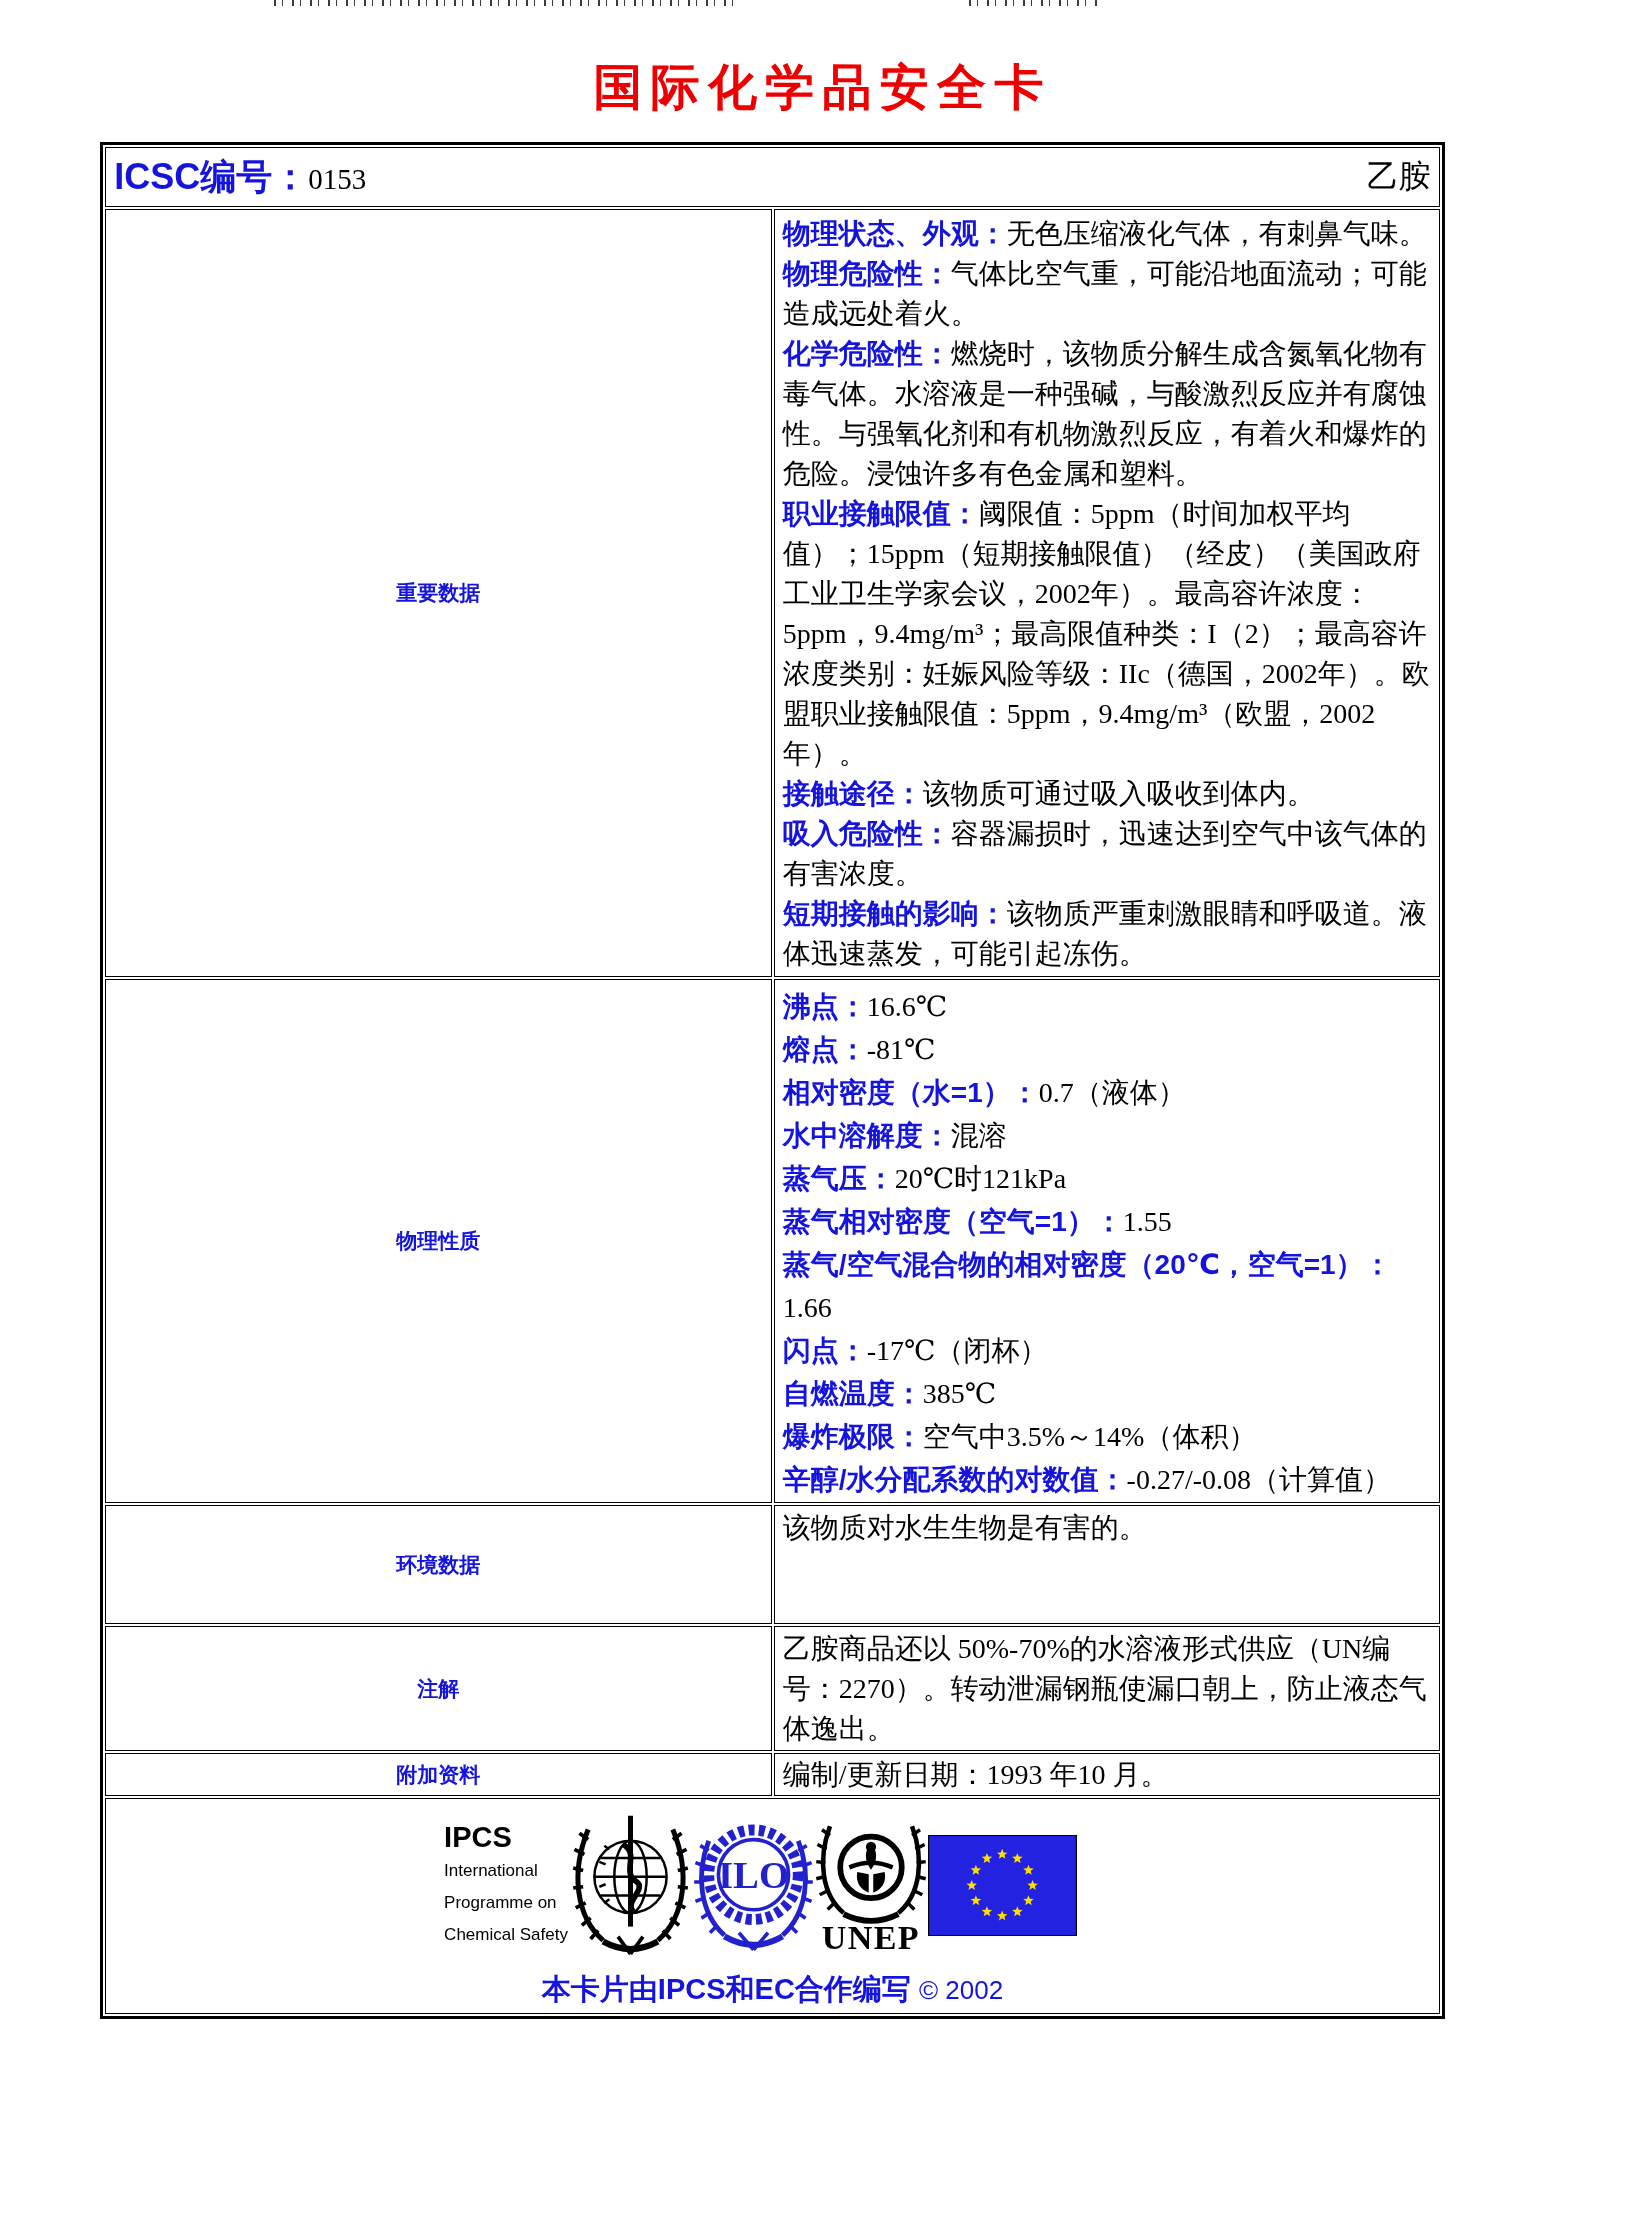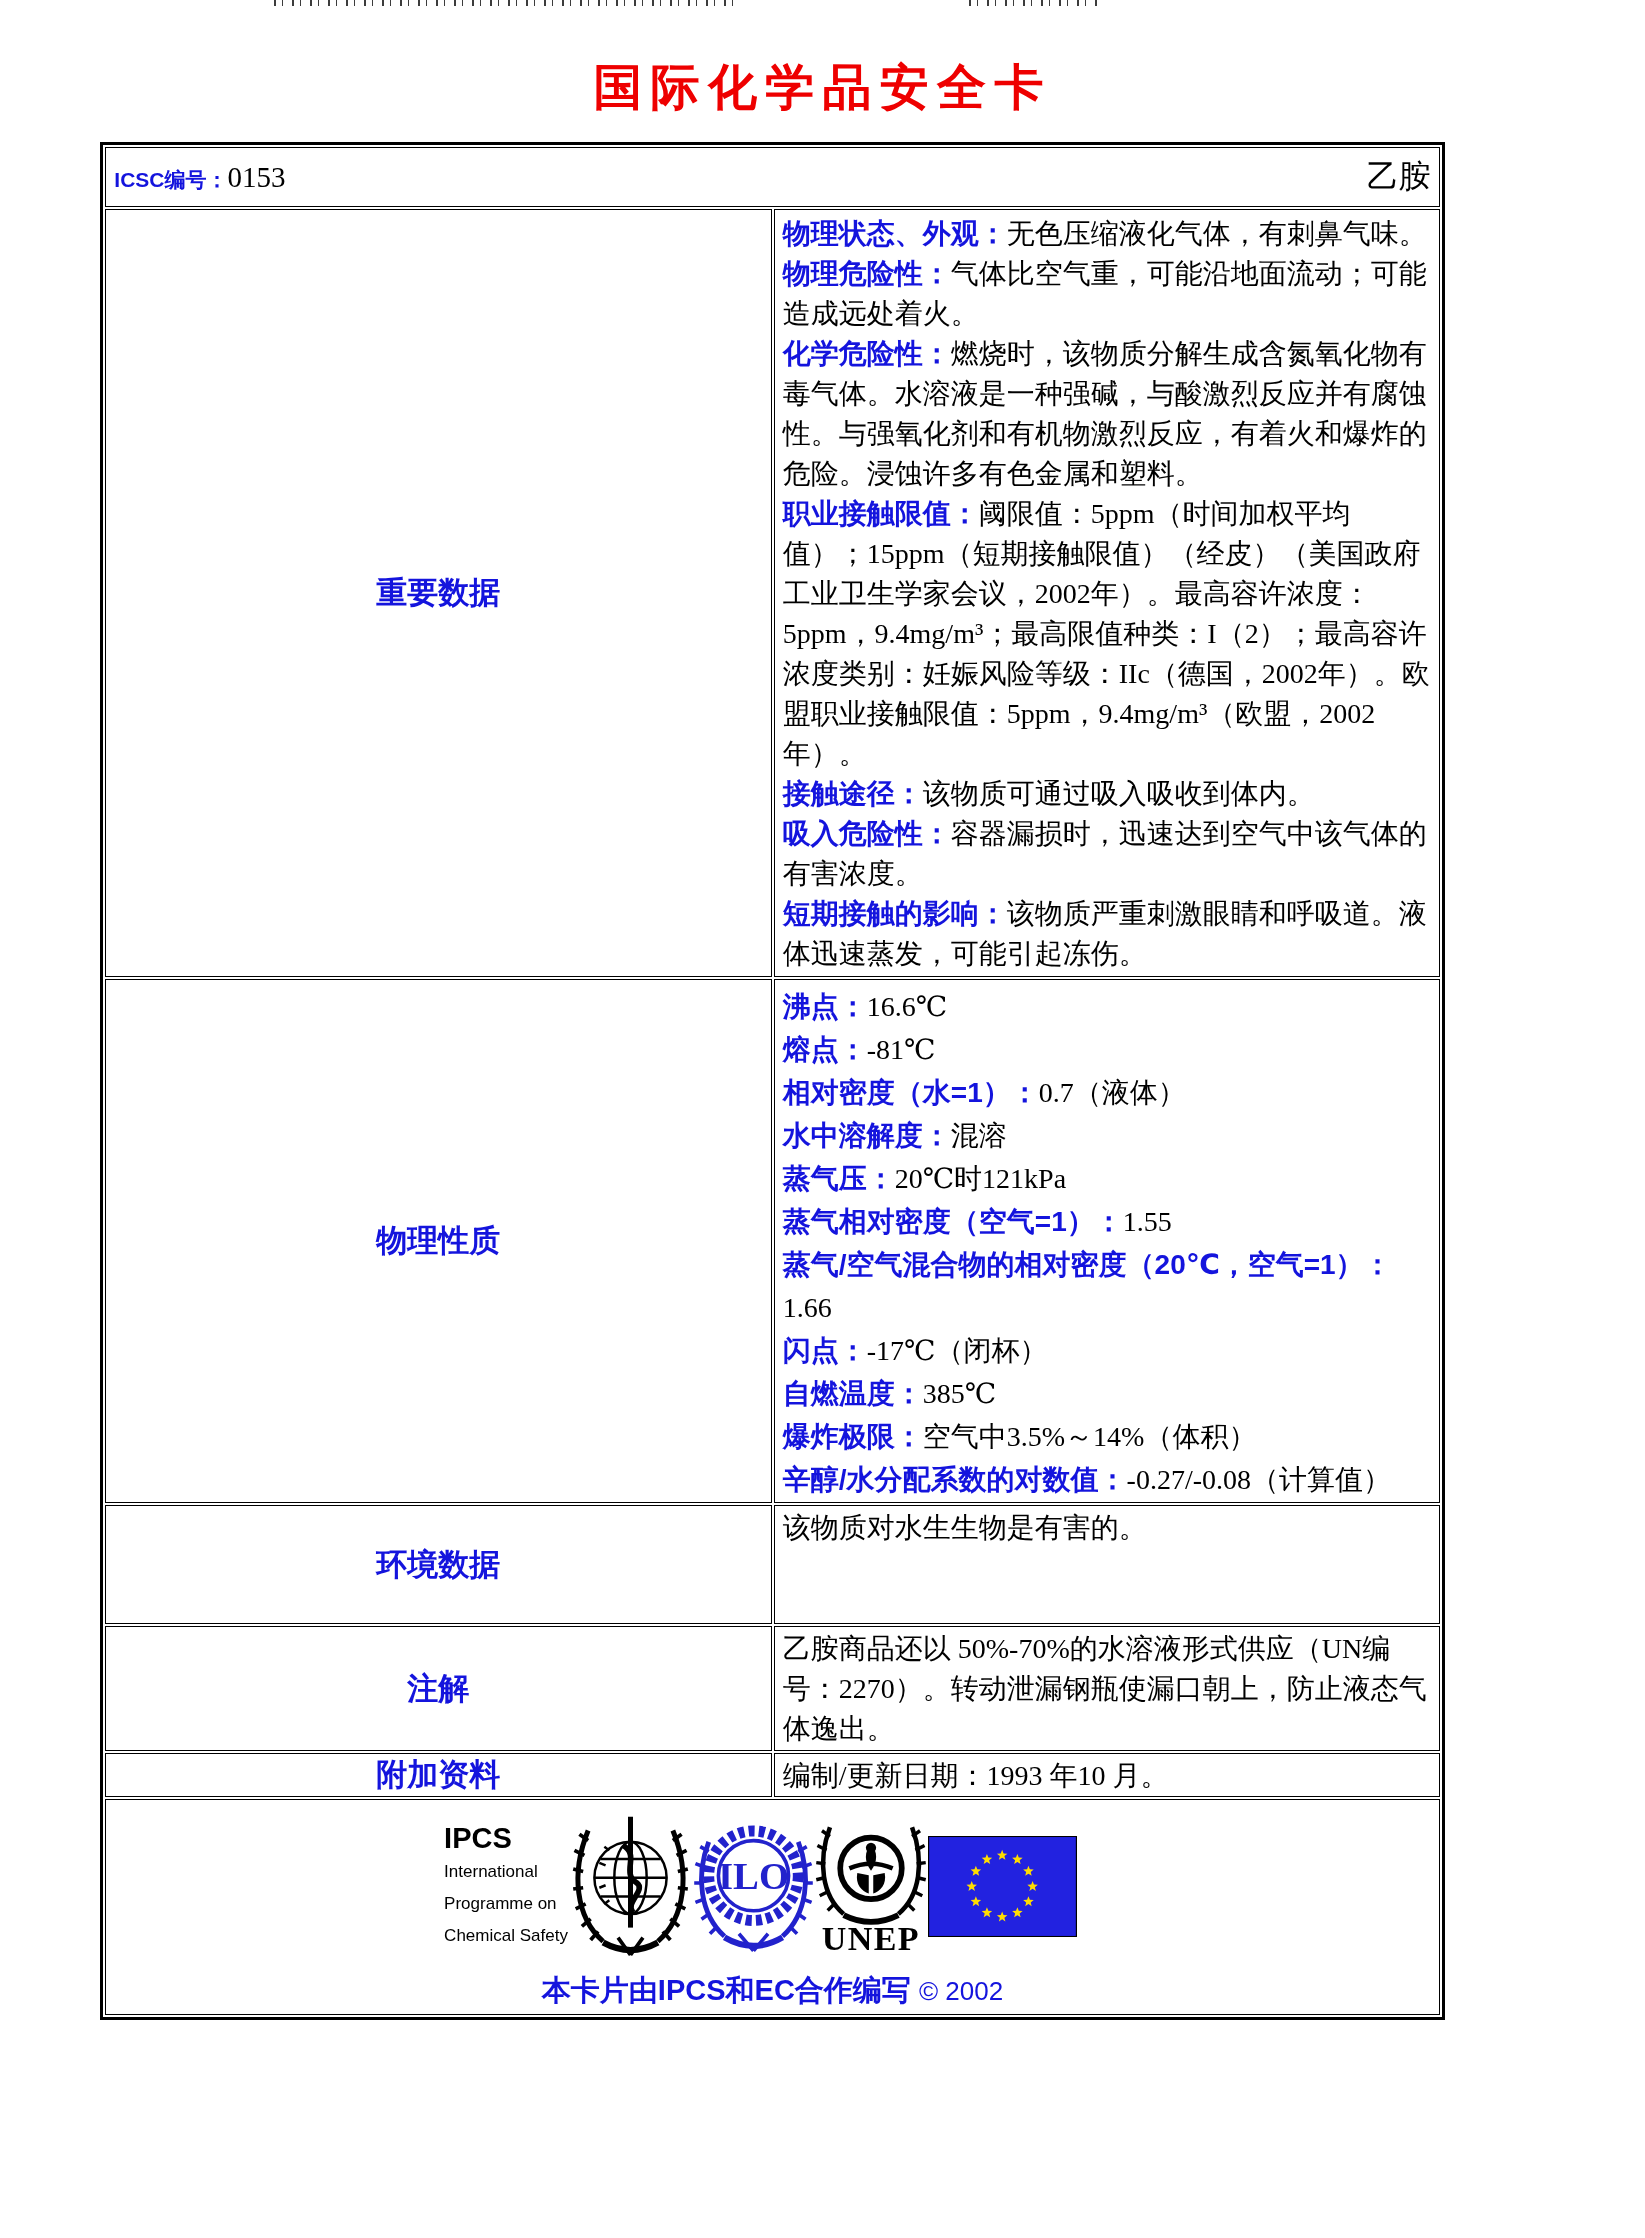--- a/index.html
+++ b/index.html
@@ -46,36 +46,36 @@
     padding: 1.4px 8.3px;
     box-sizing: border-box;
     font-size: 28px;
   }
   td.label-cell {
     width: 258px;
     text-align: center;
     vertical-align: middle;
     font-family: "Liberation Sans", "DejaVu Sans", sans-serif;
     font-weight: bold;
-    font-size: 31px;
+    font-size: 21px;
     padding: 0 2.8px;
   }
   .blue { color: #1414dd; }
   .seg-label {
     color: #1414dd;
     font-family: "Liberation Sans", "DejaVu Sans", sans-serif;
     font-weight: bold;
   }
   .seg-text { color: #000; }
 
   
   td.header-cell { height: 60px; vertical-align: middle; }
   .header-flex { display: flex; justify-content: space-between; align-items: center; }
   .icsc-left { font-size: 29px; }
-  .icsc-left .seg-label { font-size: 21px; }
+  .icsc-left .seg-label { font-size: 36px; }
   .chem-name { font-size: 32px; }
 
   td.important-cell { height: 619px; padding-top: 4.2px; }
   .important-cell .line { line-height: 40px; }
 
   td.physical-cell { height: 514px; padding-top: 5.5px; margin-left: 20px; }
   .physical-cell .line { line-height: 43px; }
 
   td.environment-cell { height: 119px; }
   td.notes-cell { height: 83px; vertical-align: middle; }

